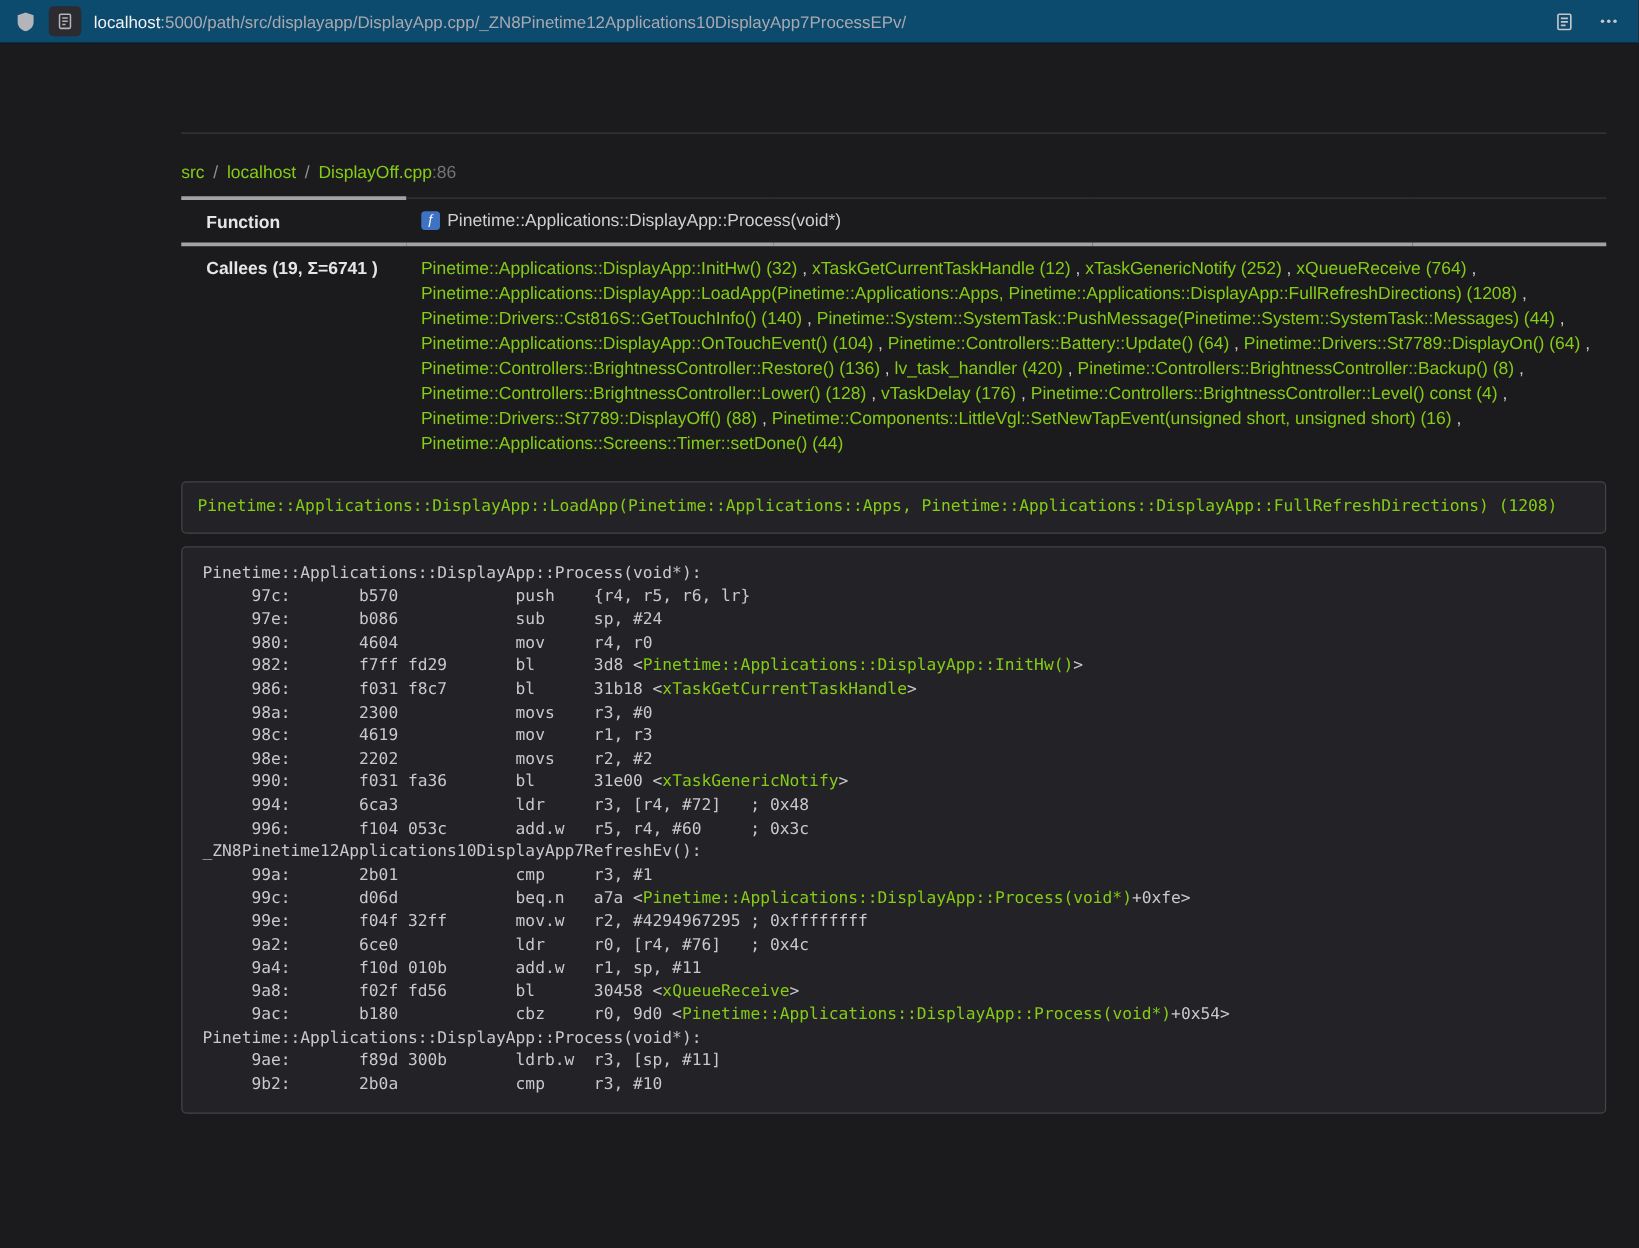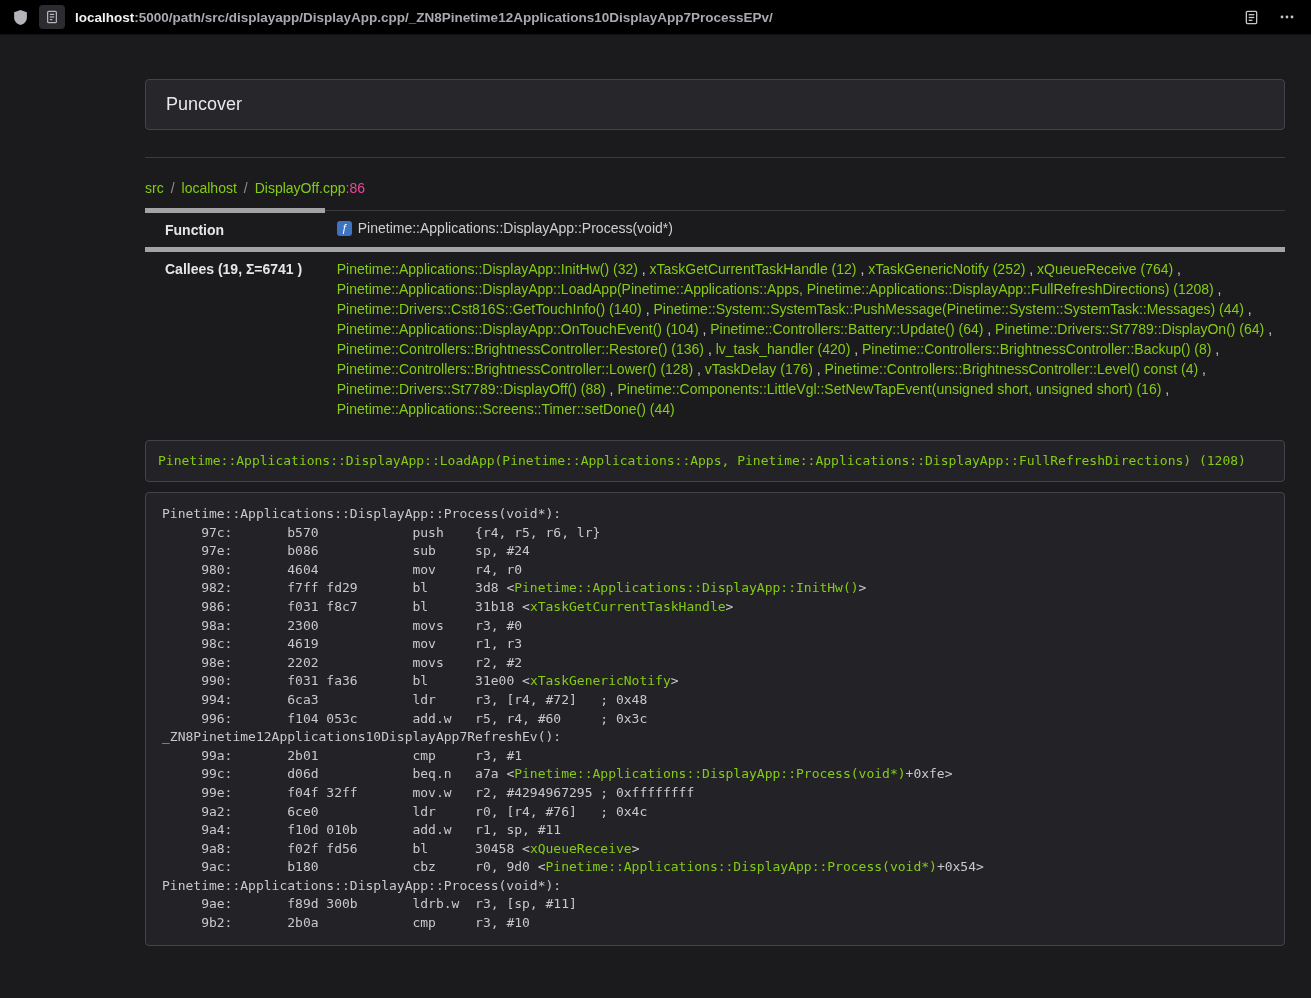--- a/index.html
+++ b/index.html
@@ -8,27 +8,26 @@
     background: #1b1b1d;
     color: #cfcfd2;
     font-family: "Liberation Sans", sans-serif;
     font-size: 14px;
   }
   a.link { color: #84cc16; text-decoration: none; cursor: pointer; }
 
   
   .browser-bar {
     height: 35px;
-    background: #000000;
+    background: #0c4a6e;
     border-bottom: 1px solid #101012;
     display: flex;
     align-items: center;
     padding: 0 12px;
     gap: 10px;
-    font-weight: bold;
   }
   .bar-icon { display: inline-flex; align-items: center; justify-content: center; }
   .pagebadge {
     width: 26px; height: 24px;
     border-radius: 4px;
     background: #2b2b30;
   }
   .url-bar {
     font-size: 13.5px;
     color: #a9a9b0;
@@ -55,31 +54,31 @@
     padding: 14px 20px;
   }
   .panel-title { font-size: 18px; color: #e8e8eb; }
   hr.rule {
     border: none;
     border-top: 1px solid #3a3a40;
     margin-top: 27px;
   }
   .breadcrumb { margin-top: 22px; font-size: 14px; }
   .bc-sep { color: #8f8f97; margin: 0 7px; }
-  .bc-suffix { color: #ec4899; }
+  .bc-suffix { color: #737373; }
 
   
   table.main-table {
     width: 100%;
     border-collapse: collapse;
     margin-top: 12px;
     font-size: 14px;
   }
   .main-table th, .main-table td {
-    border-top: 5px solid #a3a3a3;
+    border-top: 3px solid #a3a3a3;
     padding: 7px 8px 7px 12px;
     text-align: left;
     vertical-align: top;
     font-weight: normal;
     color: #cfcfd2;
     line-height: 20px;
   }
   .main-table th { font-weight: bold; color: #e6e6e9; }
   .main-table .rowlabel { padding-left: 20px; font-weight: bold; color: #e6e6e9; }
   .main-table .nb { border-top: none; }
@@ -153,23 +152,20 @@
         <circle cx="3" cy="8" r="1.4"></circle>
           <circle cx="8" cy="8" r="1.4"></circle>
           <circle cx="13" cy="8" r="1.4"></circle>
       </svg>
     </span>
   </div>
 </div>
 
 <div class="container">
 
-  <div class="panel heading-panel">
-    <div class="panel-title">Puncover</div>
-  </div>
 
   <hr class="rule">
 
   <div class="breadcrumb"><a class="link">src</a><span class="bc-sep">/</span><a class="link">localhost</a><span class="bc-sep">/</span><a class="link">DisplayOff.cpp</a><span class="bc-suffix">:86</span></div>
 
   <table class="main-table">
     <colgroup>
       <col style="width:155px">
         <col style="width:254px">
         <col style="width:220px">

